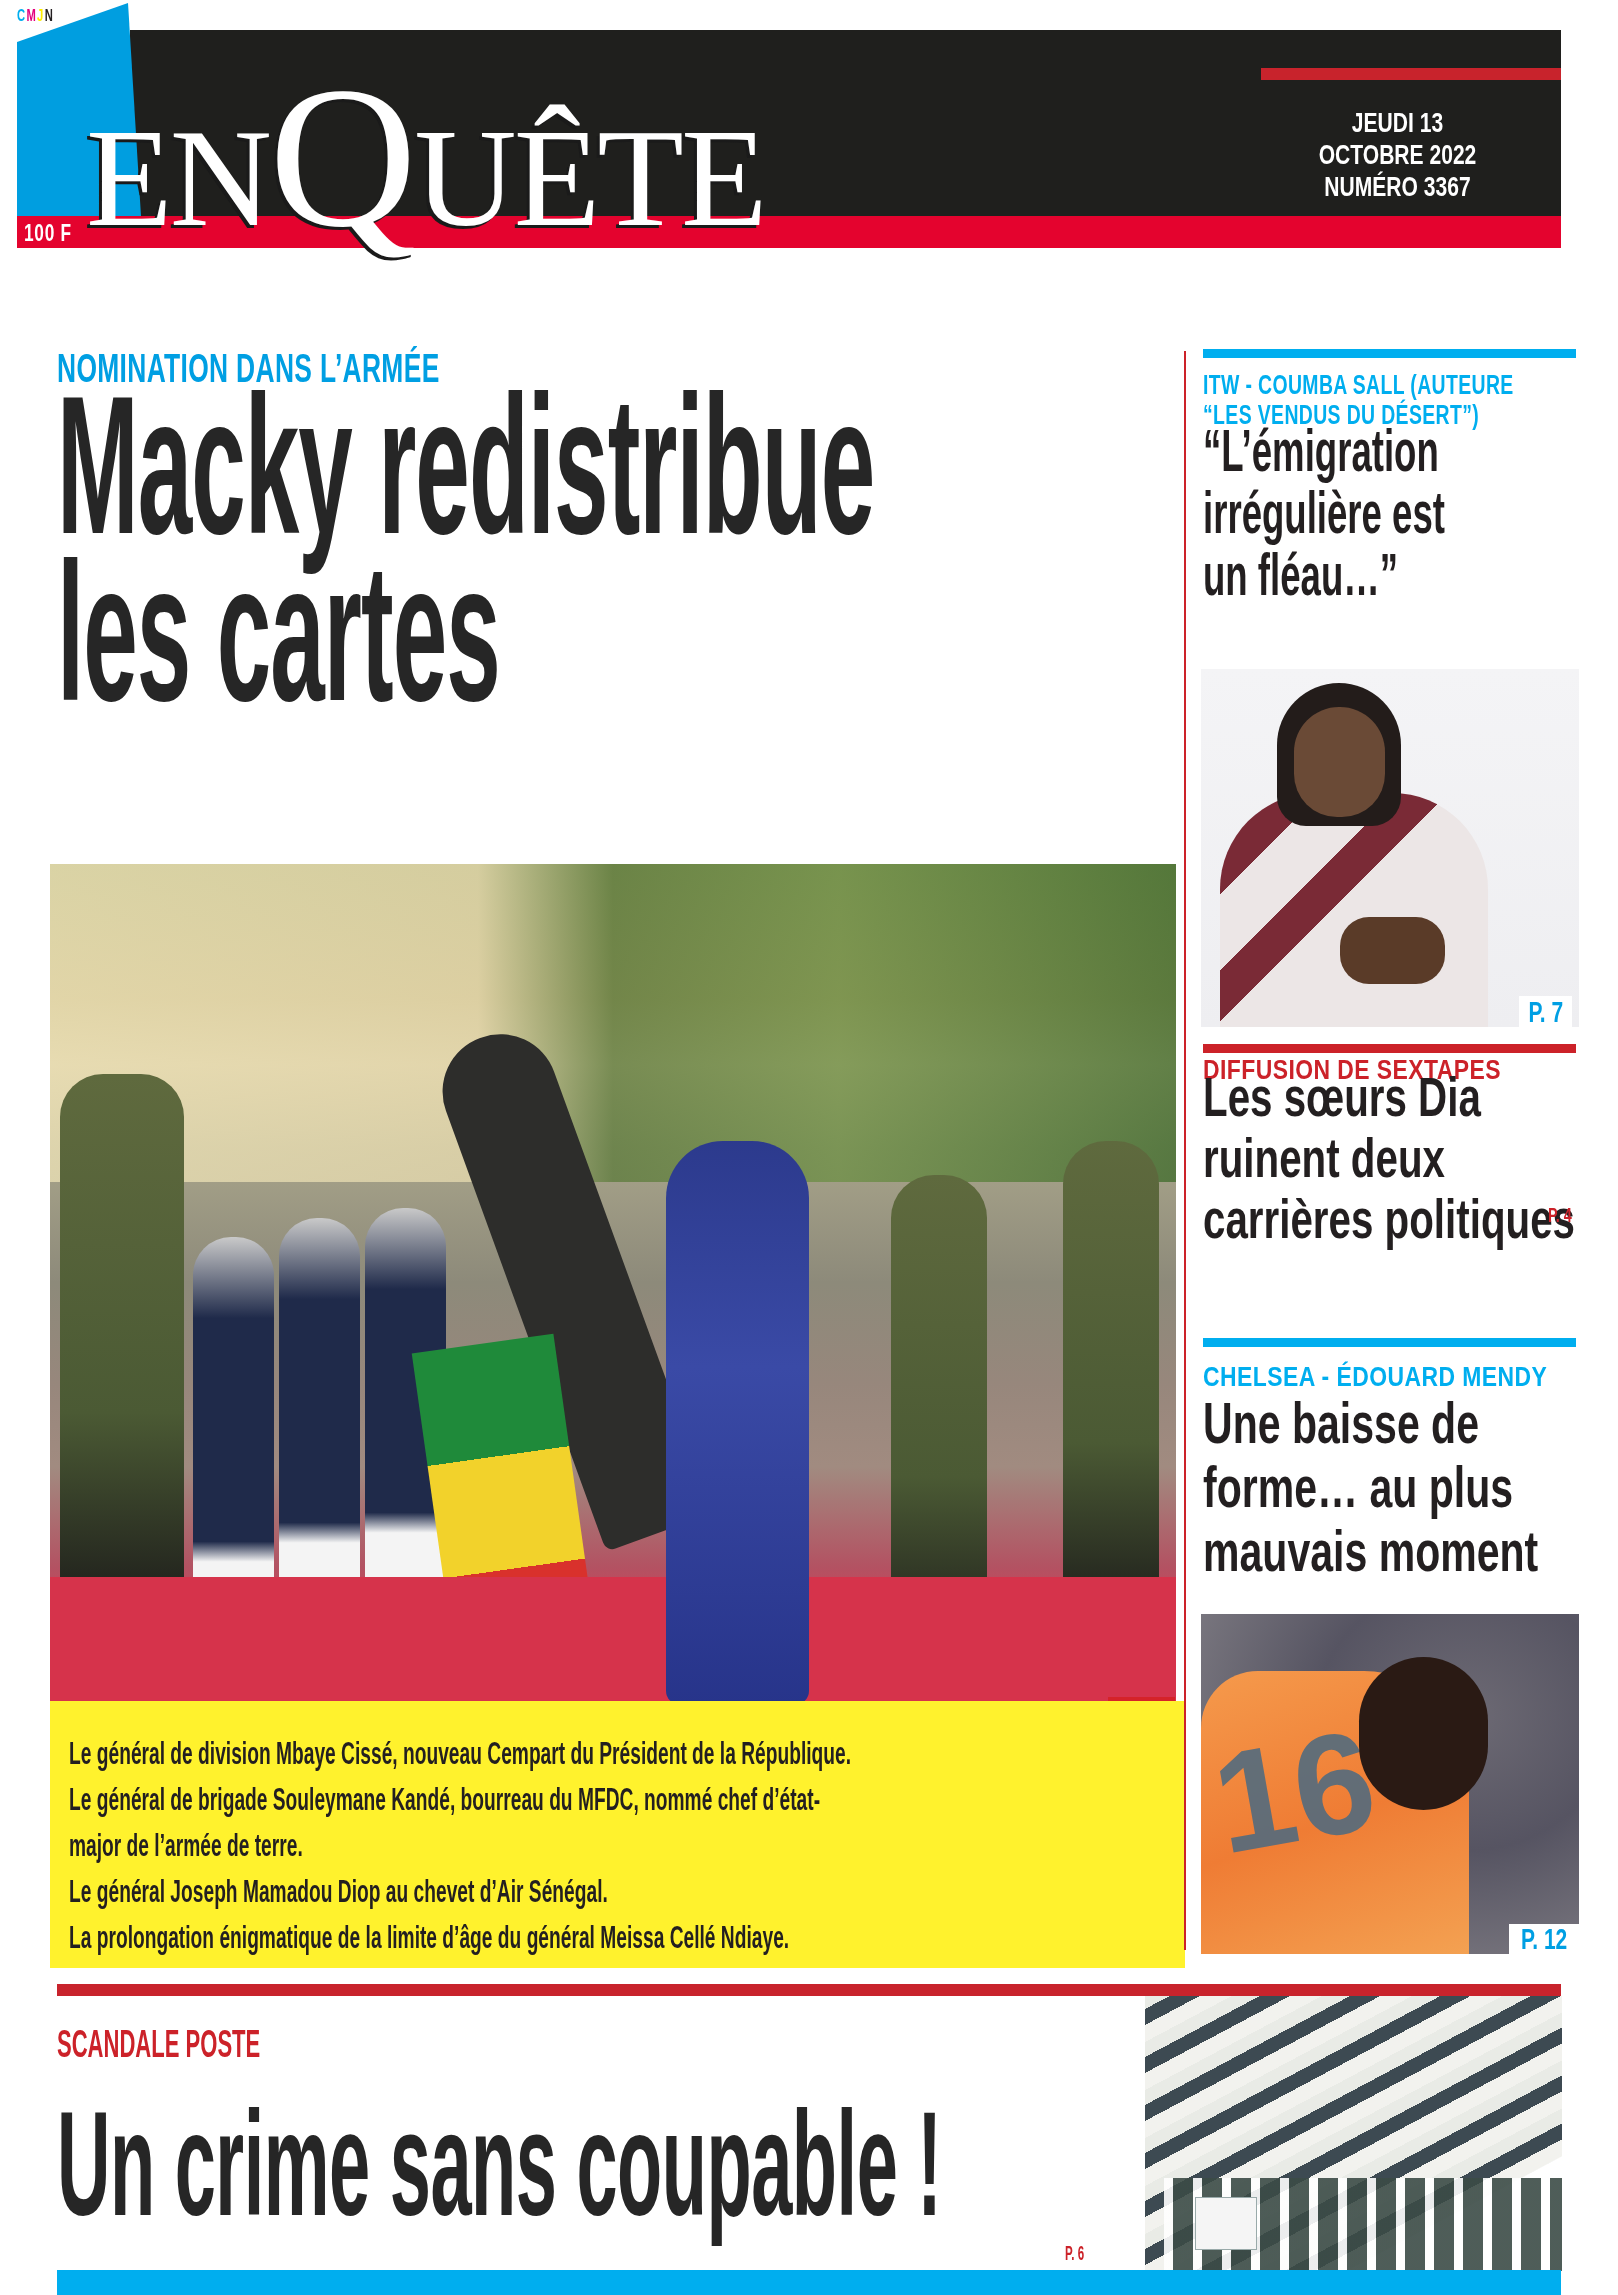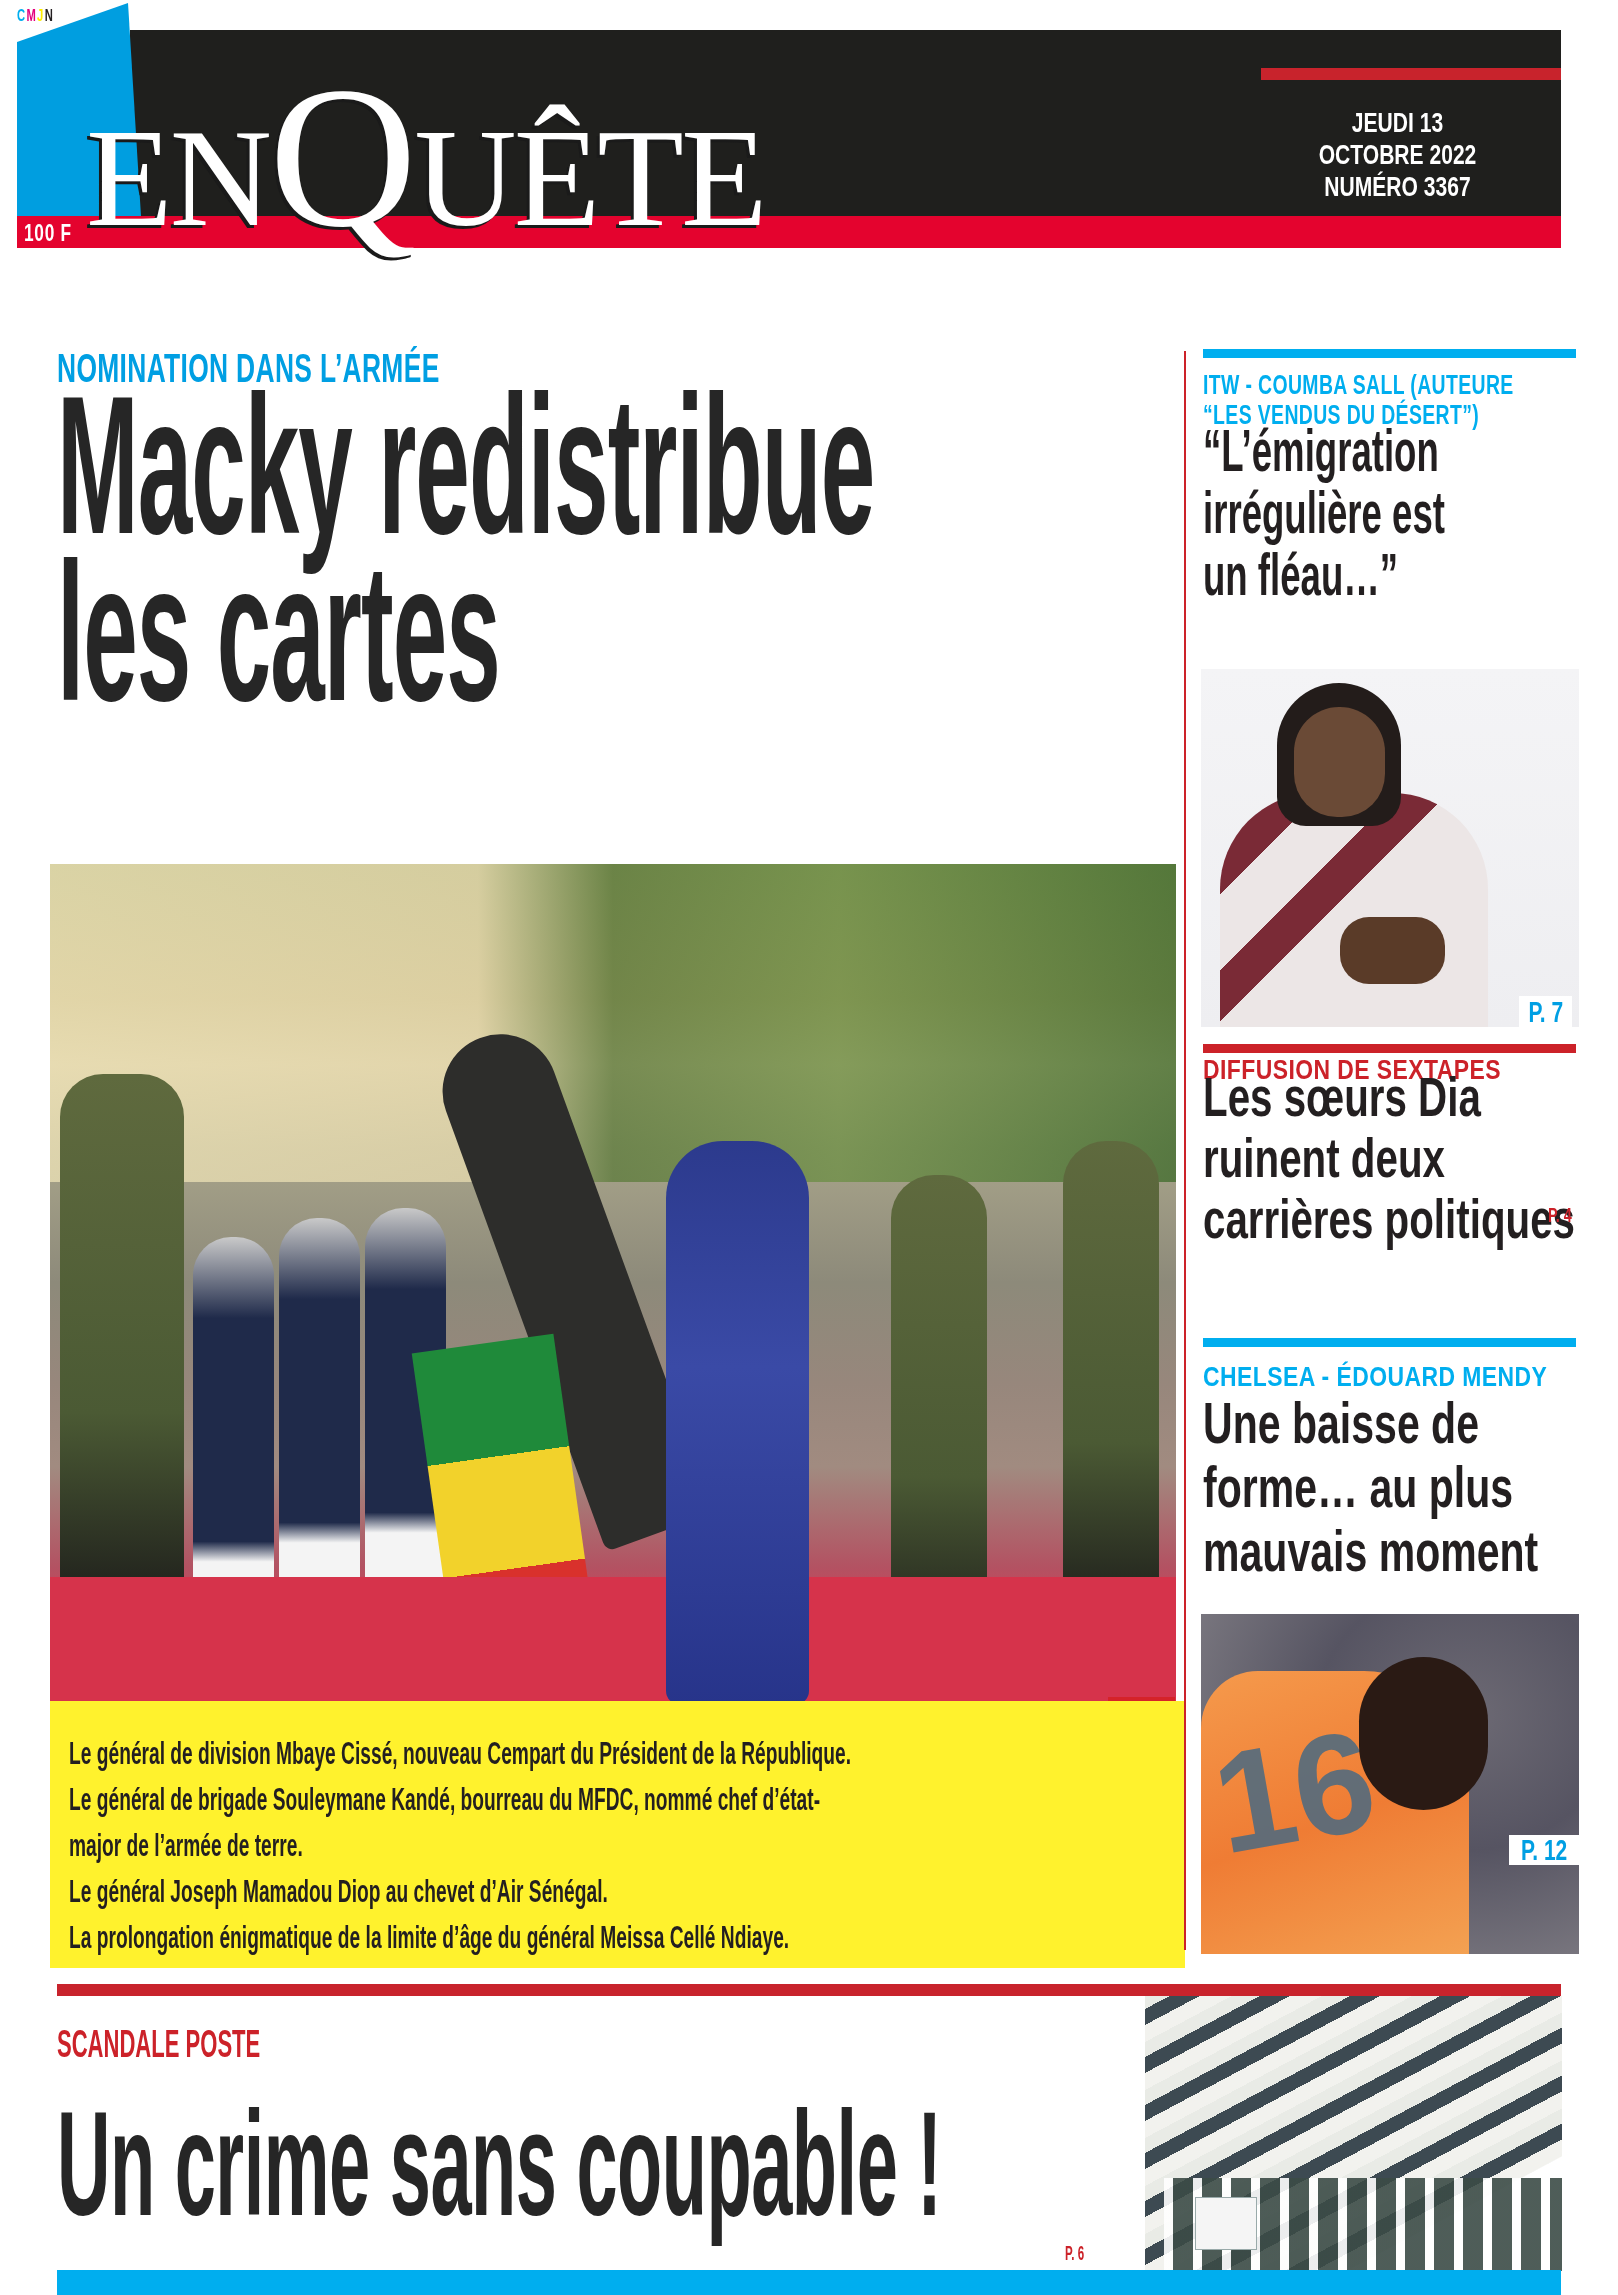--- a/index.html
+++ b/index.html
@@ -165,21 +165,21 @@
   <div class="abs rhead" style="left:1203px;top:1391px;font-size:57px;line-height:64px;transform:scaleX(0.72);">
     <div>Une baisse de</div>
     <div>forme… au plus</div>
     <div>mauvais moment</div>
   </div>
   <div class="abs photo-mendy" title="Édouard Mendy, maillot orange numéro 16">
     <div class="shirt"></div>
     <div class="num">16</div>
     <div class="head"></div>
   </div>
-  <div class="abs page-tag-cyan" style="left:1509px;top:1835px;width:71px;height:30px;line-height:30px;"><span>P. 12</span></div>
+  <div class="abs page-tag-cyan" style="left:1509px;top:1924px;width:71px;height:30px;line-height:30px;"><span>P. 12</span></div>
 </aside>
 
 <section>
   <div class="abs bottom-redbar"></div>
   <div class="abs kicker-bottom">SCANDALE POSTE</div>
   <div class="abs headline-bottom">Un crime sans coupable !</div>
   <div class="abs page-tag-bottom" style="top:2241px;">P. 6</div>
   <div class="abs photo-poste" title="Immeuble de La Poste">
     <div class="bldg"></div>
     <div class="cols"></div>

